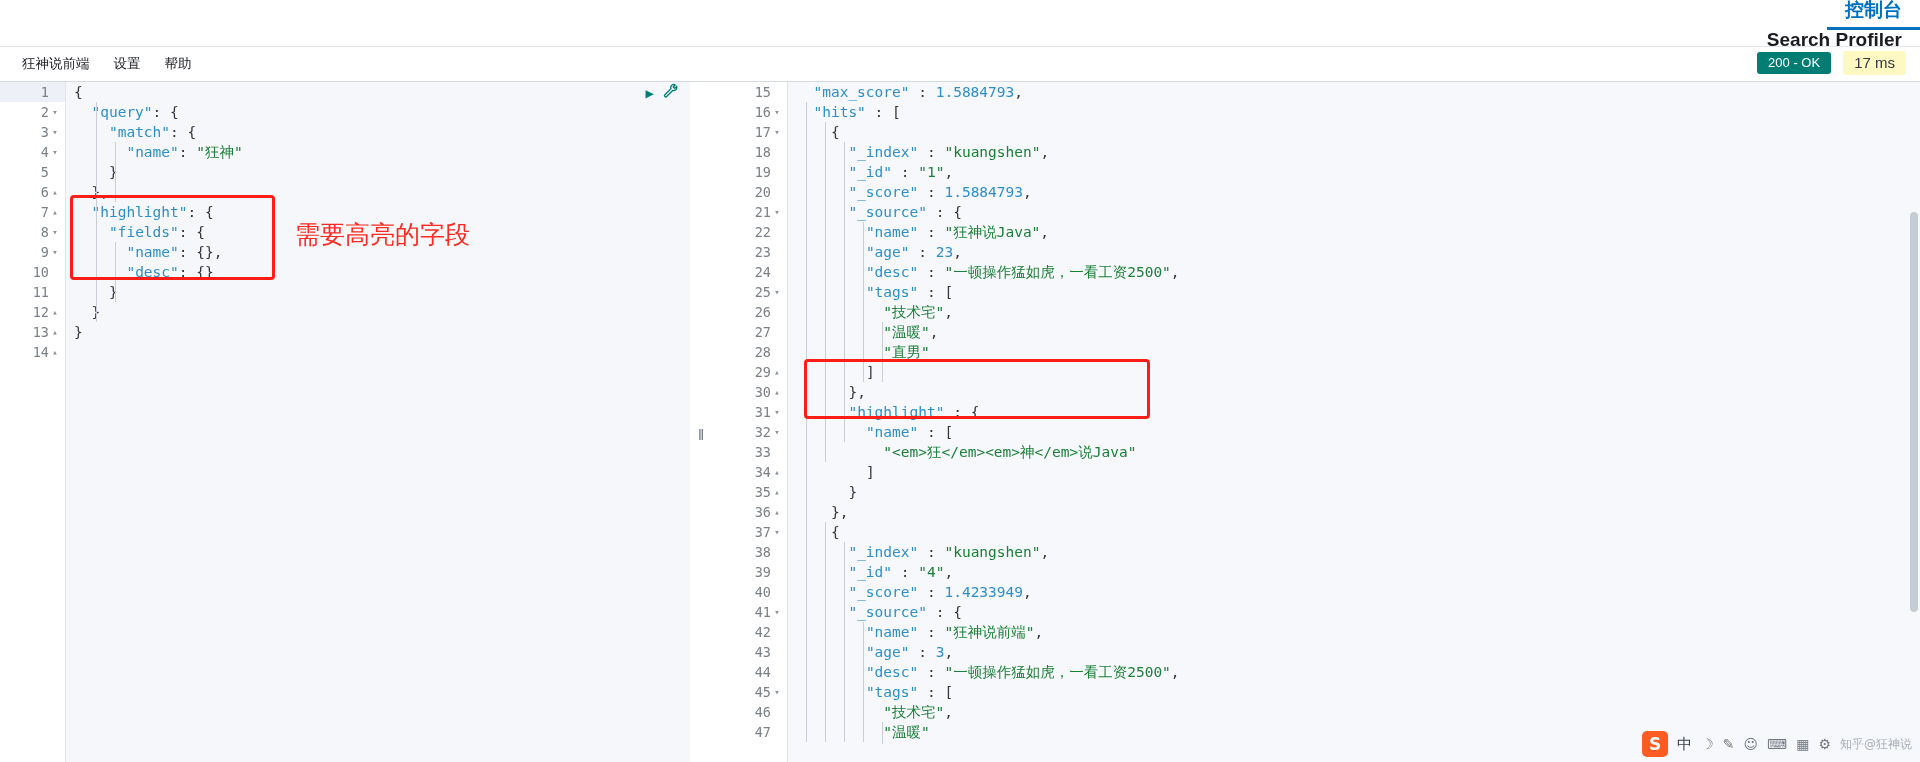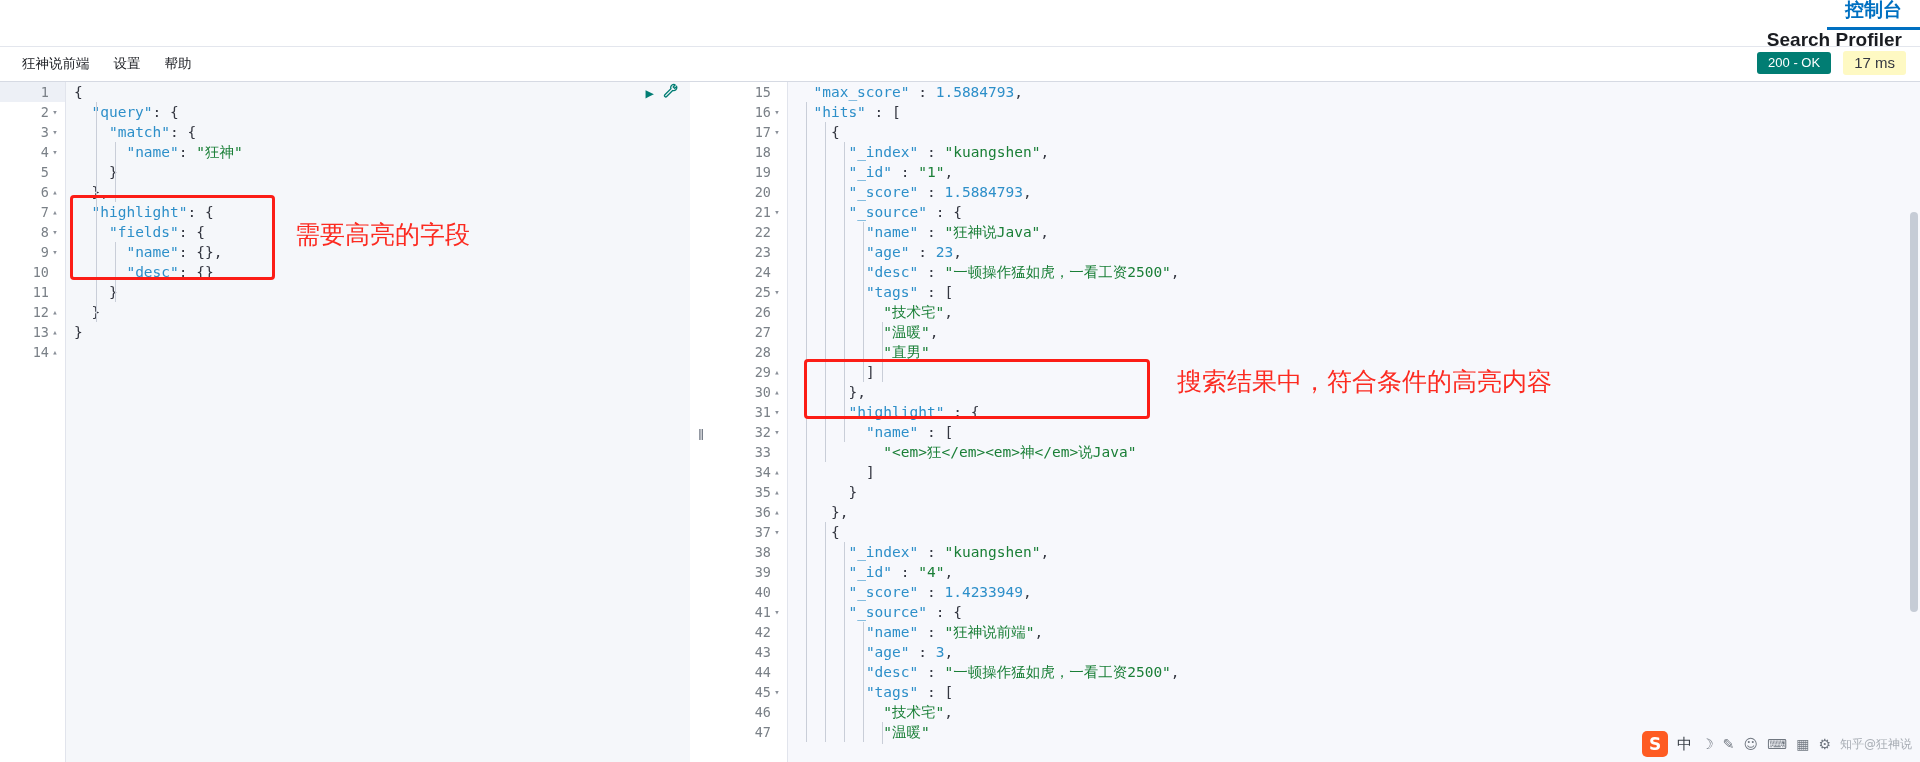--- a/index.html
+++ b/index.html
@@ -563,21 +563,20 @@
           <div class="code-row"><span class="tok-punct"> </span><span class="tok-punct"> </span><span class="tok-punct"> </span><span class="tok-punct"> </span><span class="tok-punct"> </span><span class="tok-punct"> </span><span class="tok-key">"_score"</span><span class="tok-punct"> </span><span class="tok-punct">:</span><span class="tok-punct"> </span><span class="tok-num">1.4233949</span><span class="tok-punct">,</span></div>
           <div class="code-row"><span class="tok-punct"> </span><span class="tok-punct"> </span><span class="tok-punct"> </span><span class="tok-punct"> </span><span class="tok-punct"> </span><span class="tok-punct"> </span><span class="tok-key">"_source"</span><span class="tok-punct"> </span><span class="tok-punct">:</span><span class="tok-punct"> </span><span class="tok-punct">{</span></div>
           <div class="code-row"><span class="tok-punct"> </span><span class="tok-punct"> </span><span class="tok-punct"> </span><span class="tok-punct"> </span><span class="tok-punct"> </span><span class="tok-punct"> </span><span class="tok-punct"> </span><span class="tok-punct"> </span><span class="tok-key">"name"</span><span class="tok-punct"> </span><span class="tok-punct">:</span><span class="tok-punct"> </span><span class="tok-str">"狂神说前端"</span><span class="tok-punct">,</span></div>
           <div class="code-row"><span class="tok-punct"> </span><span class="tok-punct"> </span><span class="tok-punct"> </span><span class="tok-punct"> </span><span class="tok-punct"> </span><span class="tok-punct"> </span><span class="tok-punct"> </span><span class="tok-punct"> </span><span class="tok-key">"age"</span><span class="tok-punct"> </span><span class="tok-punct">:</span><span class="tok-punct"> </span><span class="tok-num">3</span><span class="tok-punct">,</span></div>
           <div class="code-row"><span class="tok-punct"> </span><span class="tok-punct"> </span><span class="tok-punct"> </span><span class="tok-punct"> </span><span class="tok-punct"> </span><span class="tok-punct"> </span><span class="tok-punct"> </span><span class="tok-punct"> </span><span class="tok-key">"desc"</span><span class="tok-punct"> </span><span class="tok-punct">:</span><span class="tok-punct"> </span><span class="tok-str">"一顿操作猛如虎，一看工资2500"</span><span class="tok-punct">,</span></div>
           <div class="code-row"><span class="tok-punct"> </span><span class="tok-punct"> </span><span class="tok-punct"> </span><span class="tok-punct"> </span><span class="tok-punct"> </span><span class="tok-punct"> </span><span class="tok-punct"> </span><span class="tok-punct"> </span><span class="tok-key">"tags"</span><span class="tok-punct"> </span><span class="tok-punct">:</span><span class="tok-punct"> </span><span class="tok-punct">[</span></div>
           <div class="code-row"><span class="tok-punct"> </span><span class="tok-punct"> </span><span class="tok-punct"> </span><span class="tok-punct"> </span><span class="tok-punct"> </span><span class="tok-punct"> </span><span class="tok-punct"> </span><span class="tok-punct"> </span><span class="tok-punct"> </span><span class="tok-punct"> </span><span class="tok-str">"技术宅"</span><span class="tok-punct">,</span></div>
           <div class="code-row"><span class="tok-punct"> </span><span class="tok-punct"> </span><span class="tok-punct"> </span><span class="tok-punct"> </span><span class="tok-punct"> </span><span class="tok-punct"> </span><span class="tok-punct"> </span><span class="tok-punct"> </span><span class="tok-punct"> </span><span class="tok-punct"> </span><span class="tok-str">"温暖"</span></div>
         </div>
       <div class="anno-box" style="left:90px; top:277px; width:346px; height:60px;"></div>
-      <div class="anno-text" style="left:463px; top:292px;">搜索结果中，符合条件的高亮内容</div>
       <div class="scrollbar"></div>
     </div>
   </div>
 </div>
 
 <div class="ime-bar">
   <div class="ime-logo">S</div>
   <span class="ime-item">中</span>
   <span class="ime-dim">☽</span>
   <span class="ime-dim">✎</span>

